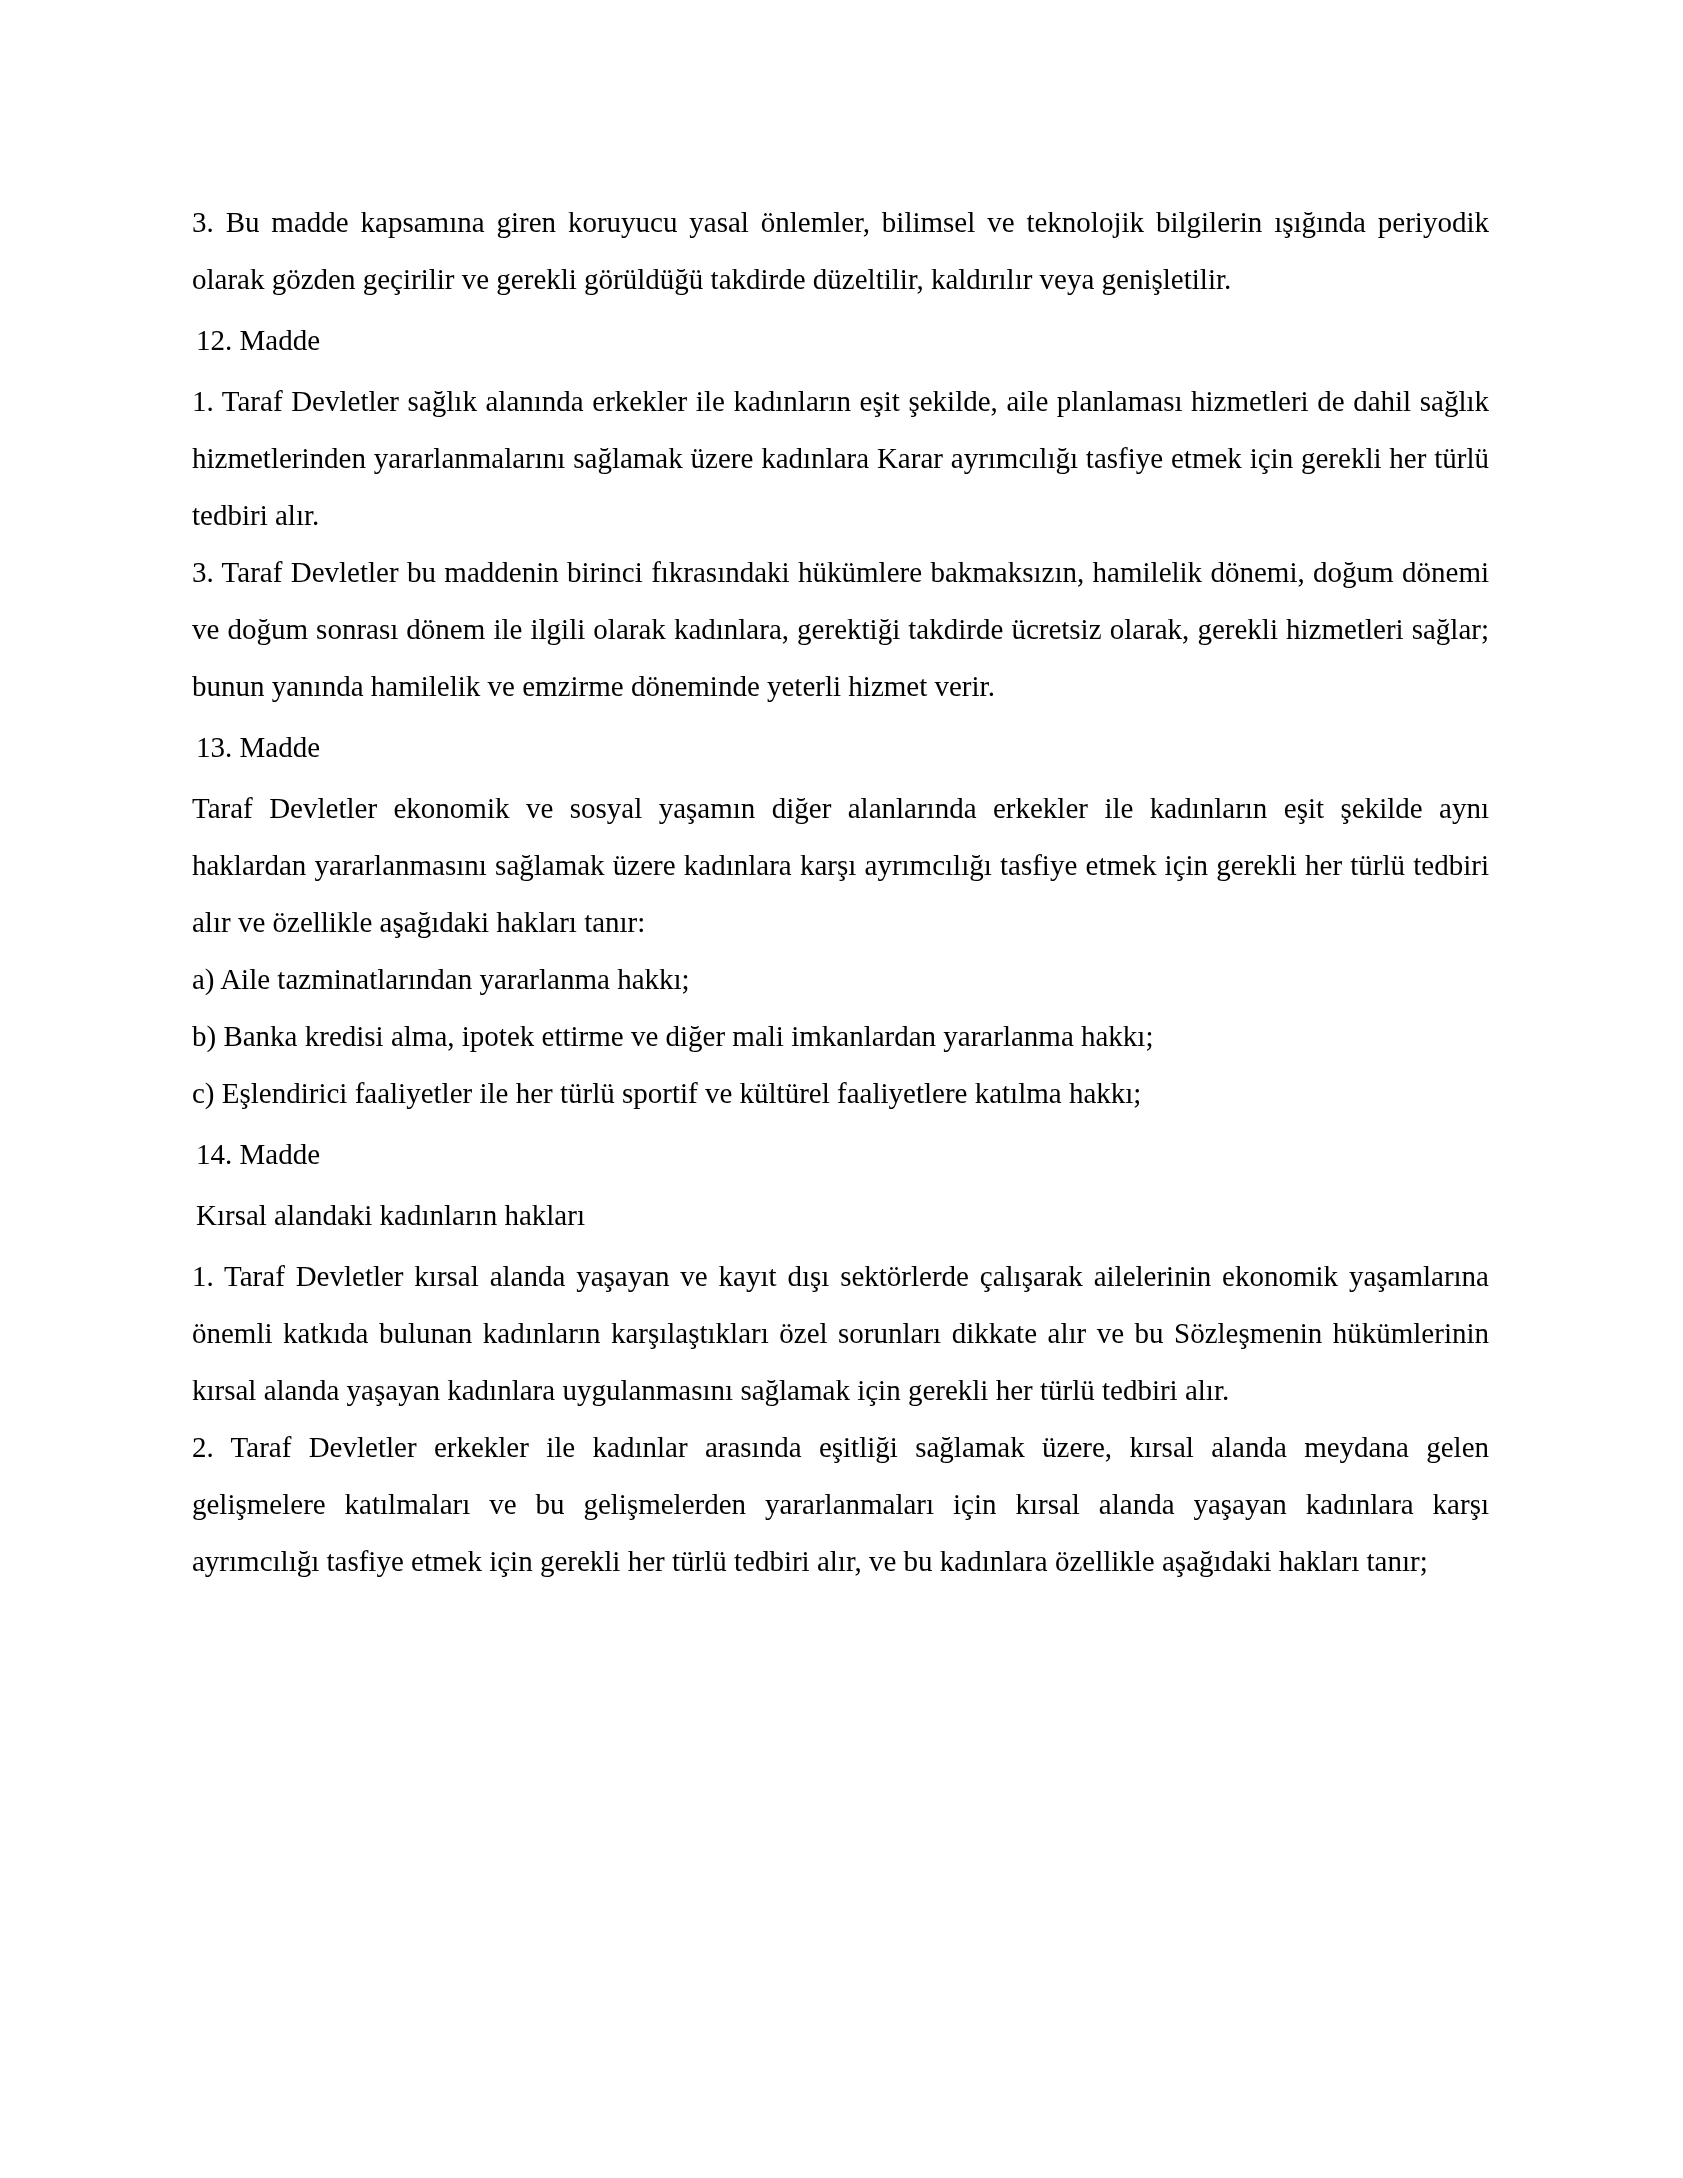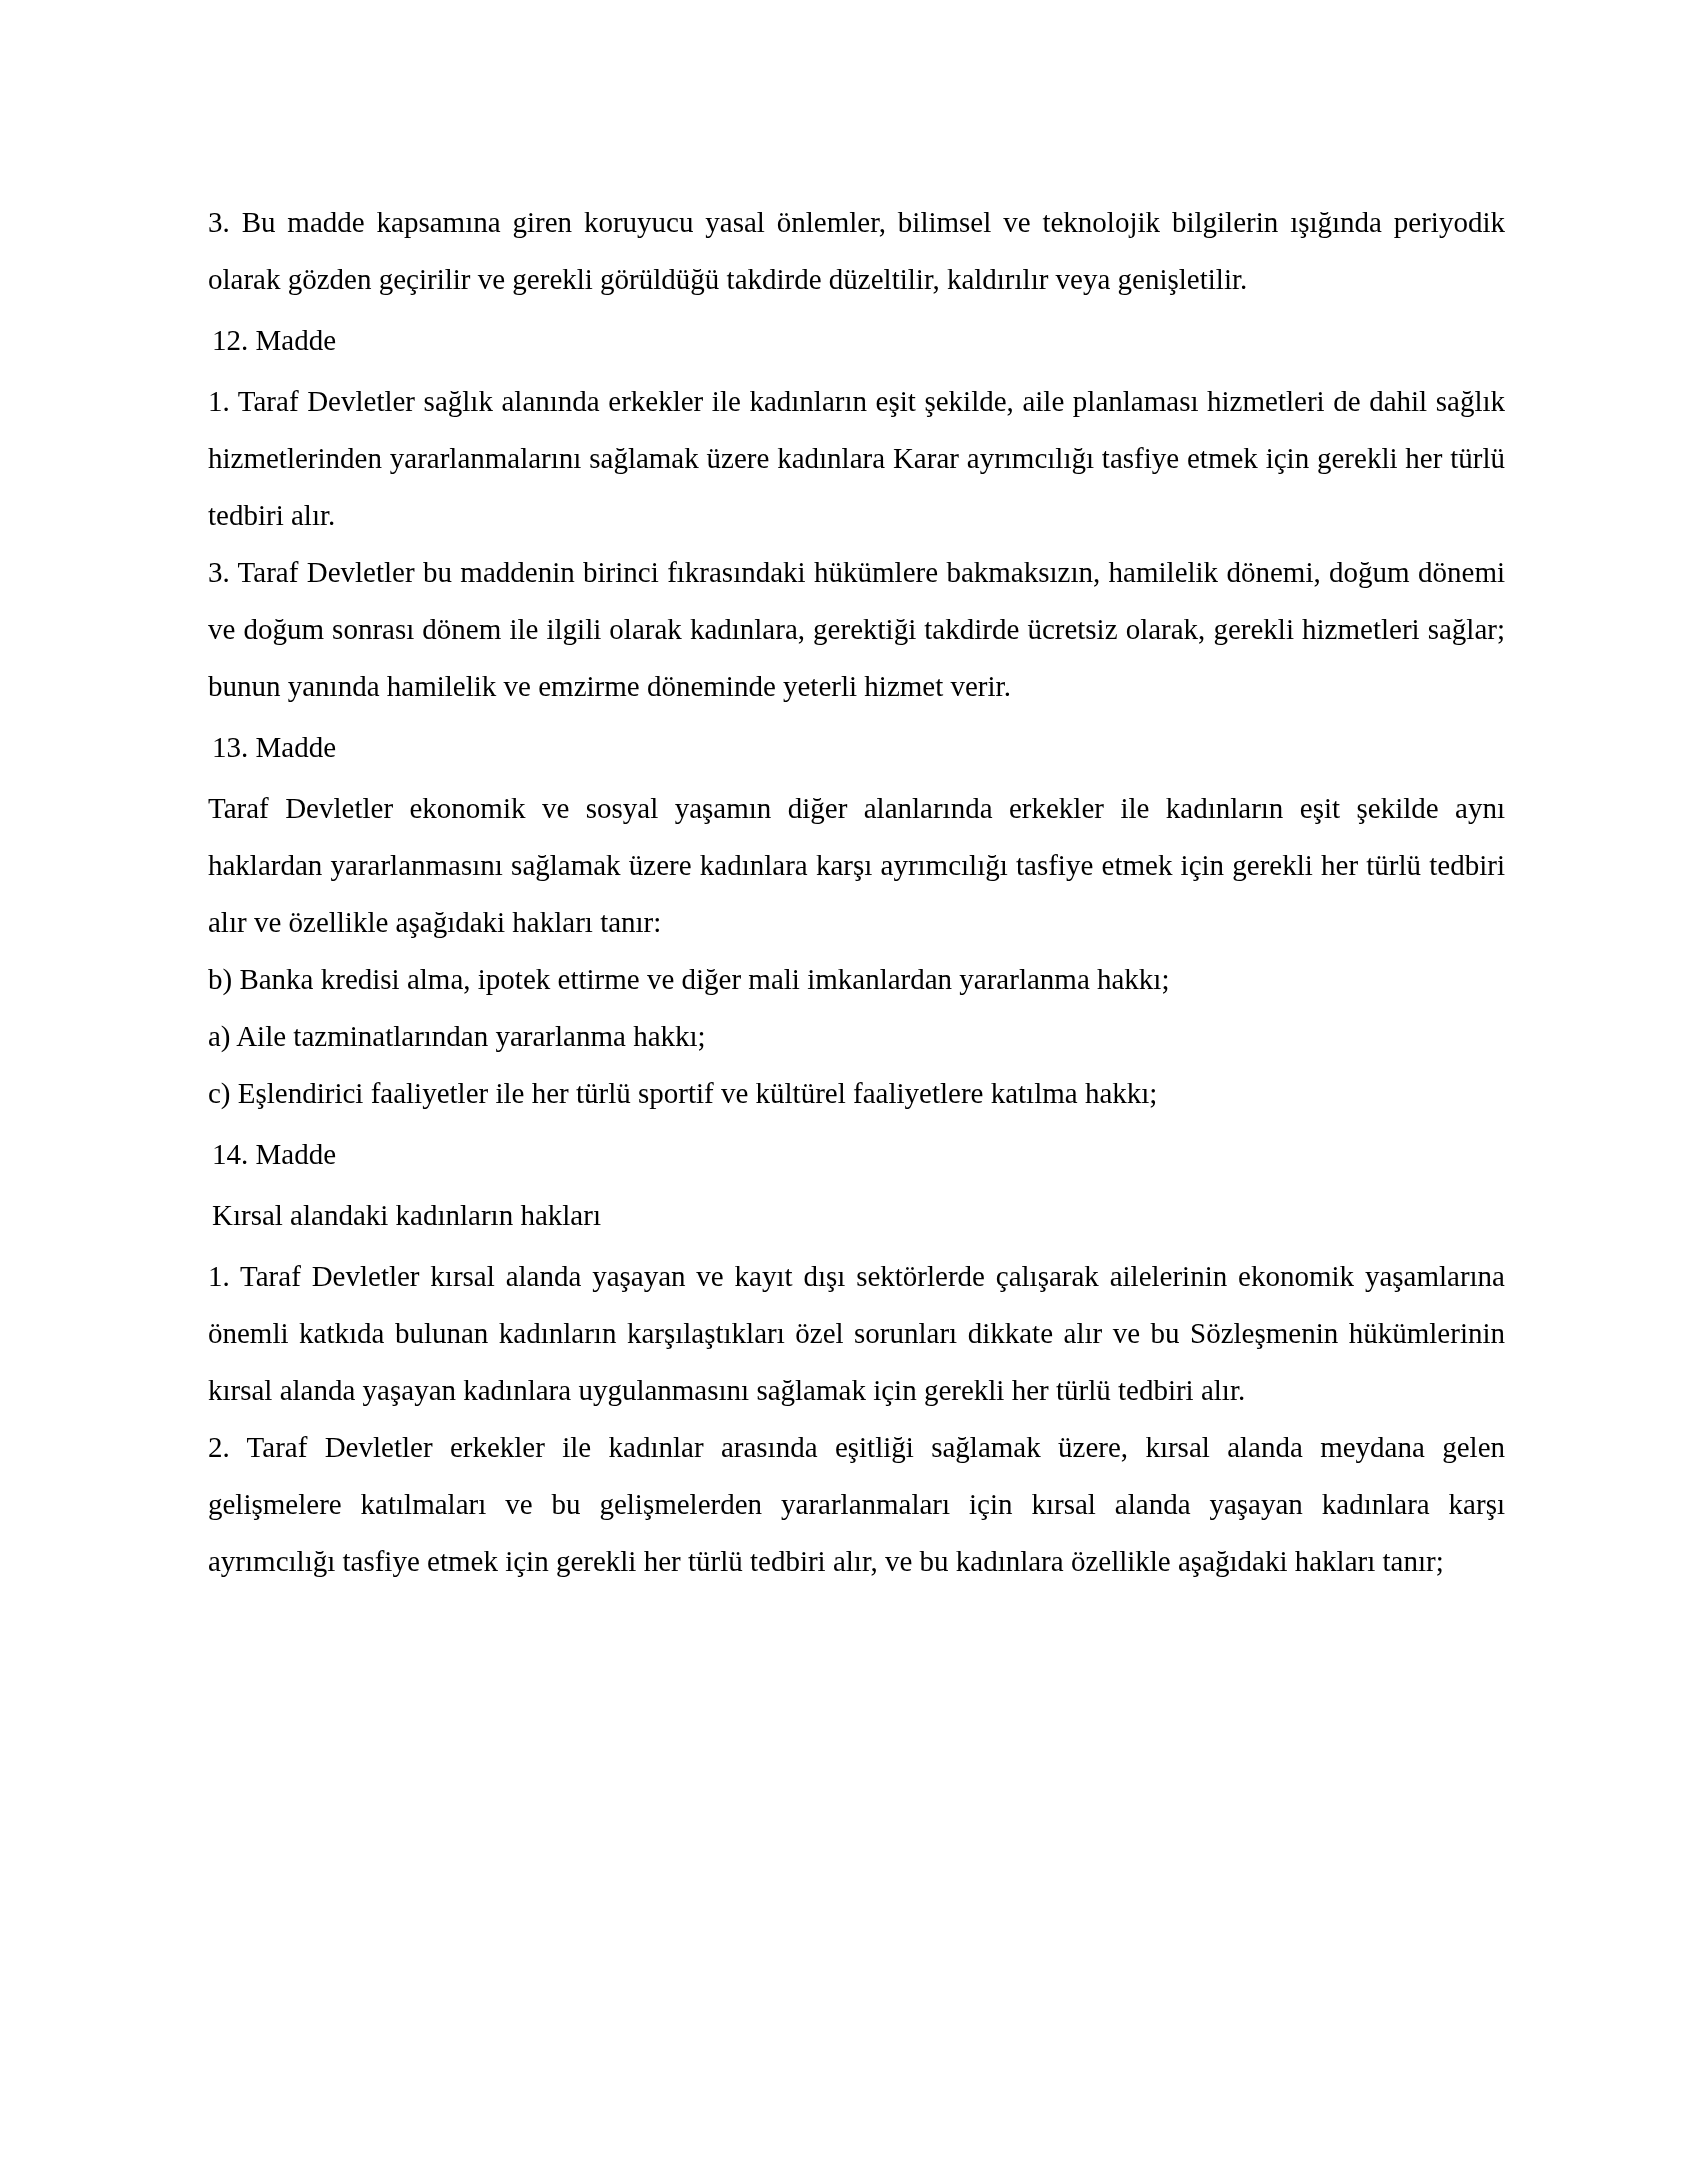--- a/index.html
+++ b/index.html
@@ -8,21 +8,21 @@
       background: #ffffff;
     }
     body {
       width: 1683px;
       height: 2178px;
       position: relative;
       overflow: hidden;
     }
     .page {
       position: absolute;
-      left: 208px;
+      left: 192px;
       top: 194px;
       width: 1297px;
       font-family: "Liberation Serif", "DejaVu Serif", serif;
       font-size: 29px;
       line-height: 57px;
       color: #000000;
     }
     .line {
       margin: 0;
       padding: 0;
@@ -41,21 +41,21 @@
 </head>
 <body>
 
 <div class="page">
   <p class="para">3. Bu madde kapsamına giren koruyucu yasal önlemler, bilimsel ve teknolojik bilgilerin ışığında periyodik olarak gözden geçirilir ve gerekli görüldüğü takdirde düzeltilir, kaldırılır veya genişletilir.</p>
   <p class="heading">12. Madde</p>
   <p class="para">1. Taraf Devletler sağlık alanında erkekler ile kadınların eşit şekilde, aile planlaması hizmetleri de dahil sağlık hizmetlerinden yararlanmalarını sağlamak üzere kadınlara Karar ayrımcılığı tasfiye etmek için gerekli her türlü tedbiri alır.</p>
   <p class="para">3. Taraf Devletler bu maddenin birinci fıkrasındaki hükümlere bakmaksızın, hamilelik dönemi, doğum dönemi ve doğum sonrası dönem ile ilgili olarak kadınlara, gerektiği takdirde ücretsiz olarak, gerekli hizmetleri sağlar; bunun yanında hamilelik ve emzirme döneminde yeterli hizmet verir.</p>
   <p class="heading">13. Madde</p>
   <p class="para">Taraf Devletler ekonomik ve sosyal yaşamın diğer alanlarında erkekler ile kadınların eşit şekilde aynı haklardan yararlanmasını sağlamak üzere kadınlara karşı ayrımcılığı tasfiye etmek için gerekli her türlü tedbiri alır ve özellikle aşağıdaki hakları tanır:</p>
+  <p class="line">a) Aile tazminatlarından yararlanma hakkı;</p>
   <p class="line">b) Banka kredisi alma, ipotek ettirme ve diğer mali imkanlardan yararlanma hakkı;</p>
-  <p class="line">a) Aile tazminatlarından yararlanma hakkı;</p>
   <p class="line">c) Eşlendirici faaliyetler ile her türlü sportif ve kültürel faaliyetlere katılma hakkı;</p>
   <p class="heading">14. Madde</p>
   <p class="heading">Kırsal alandaki kadınların hakları</p>
   <p class="para">1. Taraf Devletler kırsal alanda yaşayan ve kayıt dışı sektörlerde çalışarak ailelerinin ekonomik yaşamlarına önemli katkıda bulunan kadınların karşılaştıkları özel sorunları dikkate alır ve bu Sözleşmenin hükümlerinin kırsal alanda yaşayan kadınlara uygulanmasını sağlamak için gerekli her türlü tedbiri alır.</p>
   <p class="para">2. Taraf Devletler erkekler ile kadınlar arasında eşitliği sağlamak üzere, kırsal alanda meydana gelen gelişmelere katılmaları ve bu gelişmelerden yararlanmaları için kırsal alanda yaşayan kadınlara karşı ayrımcılığı tasfiye etmek için gerekli her türlü tedbiri alır, ve bu kadınlara özellikle aşağıdaki hakları tanır;</p>
 </div>
 
 
 </body></html>

